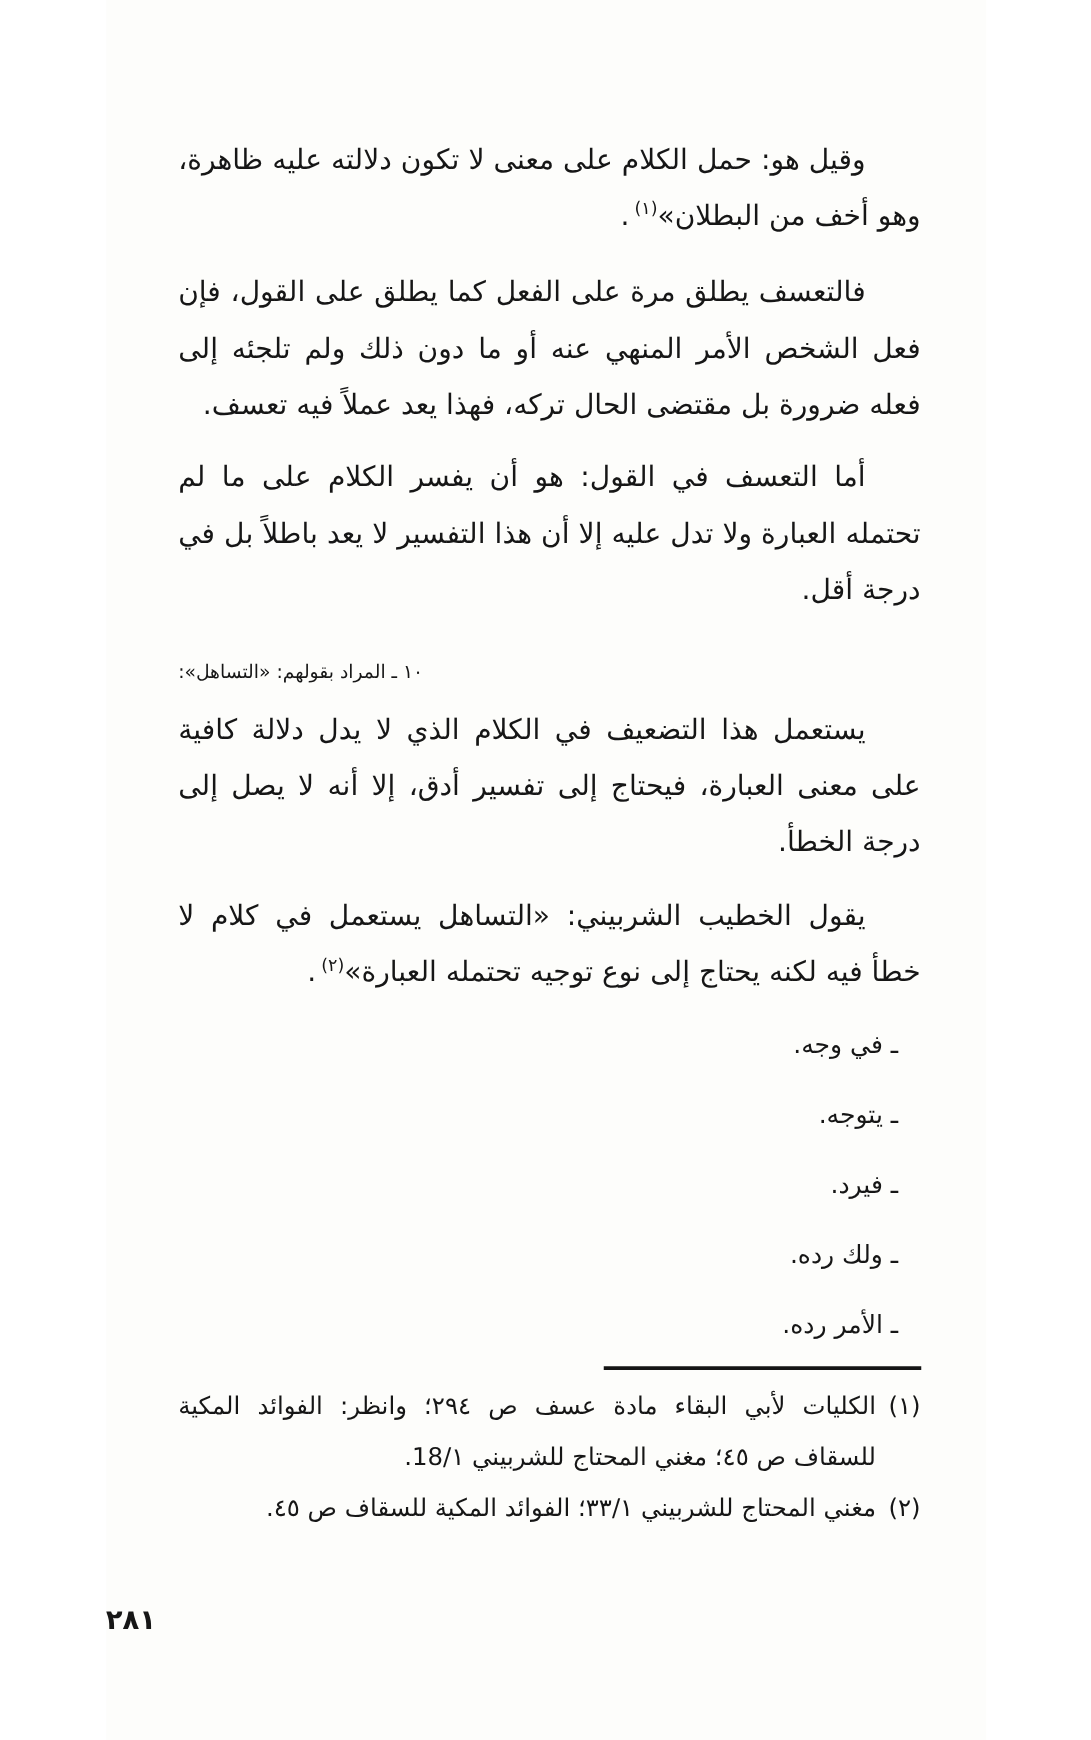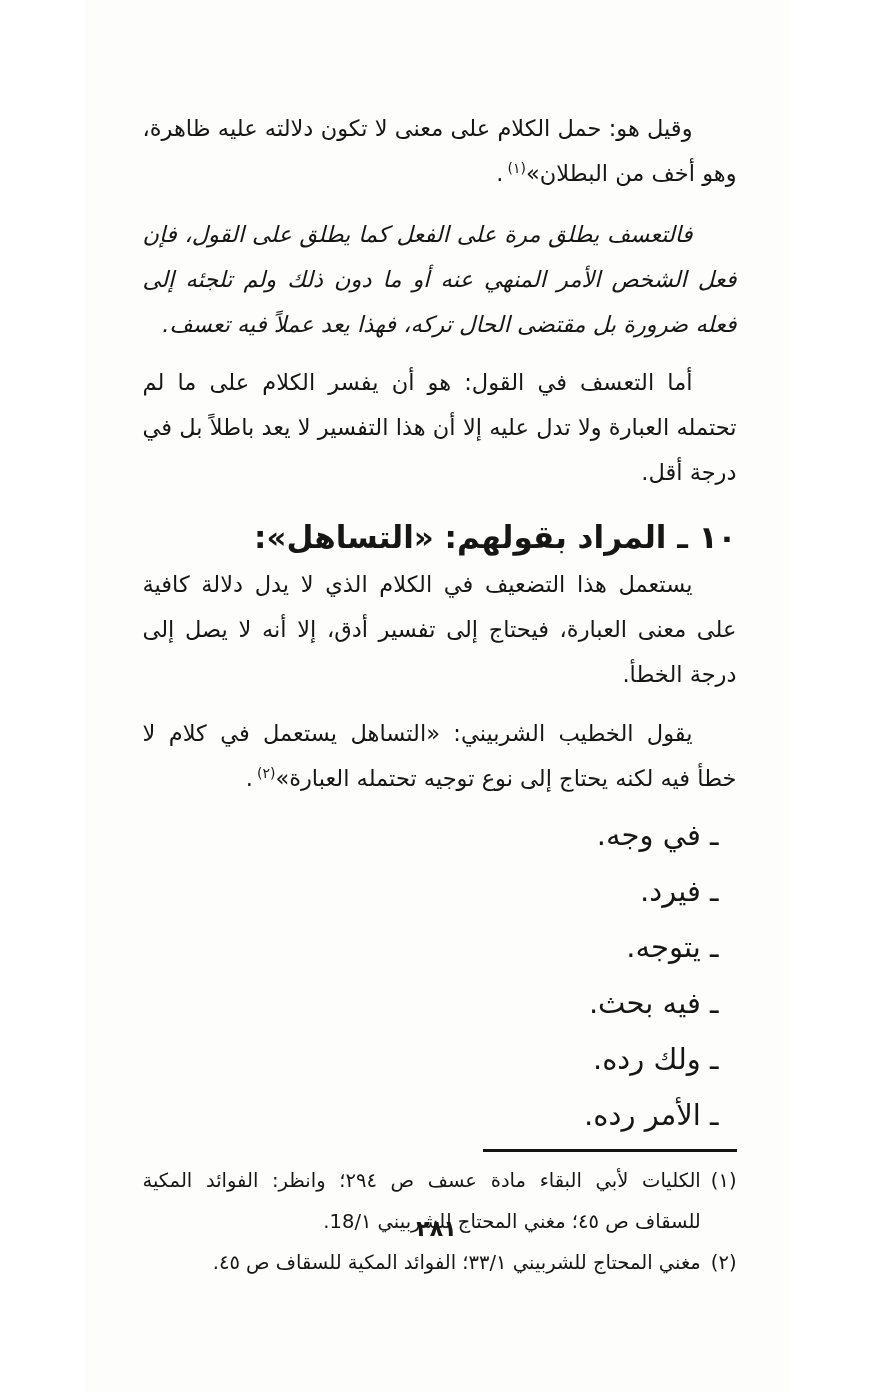--- a/index.html
+++ b/index.html
@@ -27,33 +27,33 @@
     margin: 0 0 16px 0;
   }
   .body-text.indent { text-indent: 44px; }
   .fnref {
     vertical-align: super;
     font-size: 14px;
     line-height: 0;
   }
   .tail { margin-right: 4px; }
   .section-heading {
-    font-size: 31px;
-    font-weight: bold;
+    font-size: 15px;
+    font-weight: normal;
     line-height: 45px;
     margin: 6px 0 2px 0;
-    text-align: right;
+    text-align: left;
   }
   .terms-list {
     margin: 12px 0 0 0;
     padding: 0 18px 0 0;
     list-style: none;
   }
   .terms-list li {
-    font-size: 29px;
+    font-size: 20px;
     line-height: 45px;
     margin-bottom: 11px;
     text-align: right;
   }
   .footnote-rule {
     width: 254px;
     height: 0;
     border-top: 3px solid #141414;
     margin: 10px 0 8px 0; 
   }
@@ -68,50 +68,49 @@
   }
   .fn-num {
     flex: 0 0 auto;
     white-space: nowrap;
   }
   .fn-text { flex: 1 1 auto; }
   .page-number {
     position: absolute;
     left: 0;
     right: 0;
-    top: 1216px;
-    text-align: center;
+    top: 1284px;
+    text-align: left;
     font-size: 22px;
     font-weight: bold;
     letter-spacing: 2px;
   }
 </style>
 </head>
 <body>
 
 <div class="page">
 
   <p class="body-text indent"><span>وقيل هو: حمل الكلام على معنى لا تكون دلالته عليه ظاهرة، وهو أخف من البطلان»</span><span class="fnref">(١)</span><span class="tail">.</span></p>
 
-  <p class="body-text indent" style="margin-bottom:13px;font-style:italic;">فالتعسف يطلق مرة على الفعل كما يطلق على القول، فإن فعل الشخص الأمر المنهي عنه أو ما دون ذلك ولم تلجئه إلى فعله ضرورة بل مقتضى الحال تركه، فهذا يعد عملاً فيه تعسف.</p>
+  <p class="body-text indent" style="margin-bottom:13px;">فالتعسف يطلق مرة على الفعل كما يطلق على القول، فإن فعل الشخص الأمر المنهي عنه أو ما دون ذلك ولم تلجئه إلى فعله ضرورة بل مقتضى الحال تركه، فهذا يعد عملاً فيه تعسف.</p>
 
   <p class="body-text indent" style="margin-bottom:20px;">أما التعسف في القول: هو أن يفسر الكلام على ما لم تحتمله العبارة ولا تدل عليه إلا أن هذا التفسير لا يعد باطلاً بل في درجة أقل.</p>
 
   <h2 class="section-heading">١٠ ـ المراد بقولهم: «التساهل»:</h2>
 
   <p class="body-text indent" style="margin-bottom:14px;">يستعمل هذا التضعيف في الكلام الذي لا يدل دلالة كافية على معنى العبارة، فيحتاج إلى تفسير أدق، إلا أنه لا يصل إلى درجة الخطأ.</p>
 
   <p class="body-text indent" style="margin-bottom:10px;"><span>يقول الخطيب الشربيني: «التساهل يستعمل في كلام لا خطأ فيه لكنه يحتاج إلى نوع توجيه تحتمله العبارة»</span><span class="fnref">(٢)</span><span class="tail">.</span></p>
 
 
   <ul class="terms-list">
     <li>ـ في وجه.</li>
+    <li>ـ يتوجه.</li>
     <li>ـ فيرد.</li>
-    <li>ـ يتوجه.</li>
-    <li>ـ فيه بحث.</li>
     <li>ـ ولك رده.</li>
     <li>ـ الأمر رده.</li>
   </ul>
 
   <div class="footnote-rule"></div>
 
   <div class="footnotes">
     <div class="footnote">
       <span class="fn-num">(١)</span>
       <span class="fn-text">الكليات لأبي البقاء مادة عسف ص ٢٩٤؛ وانظر: الفوائد المكية للسقاف ص ٤٥؛ مغني المحتاج للشربيني 18/١.</span>

